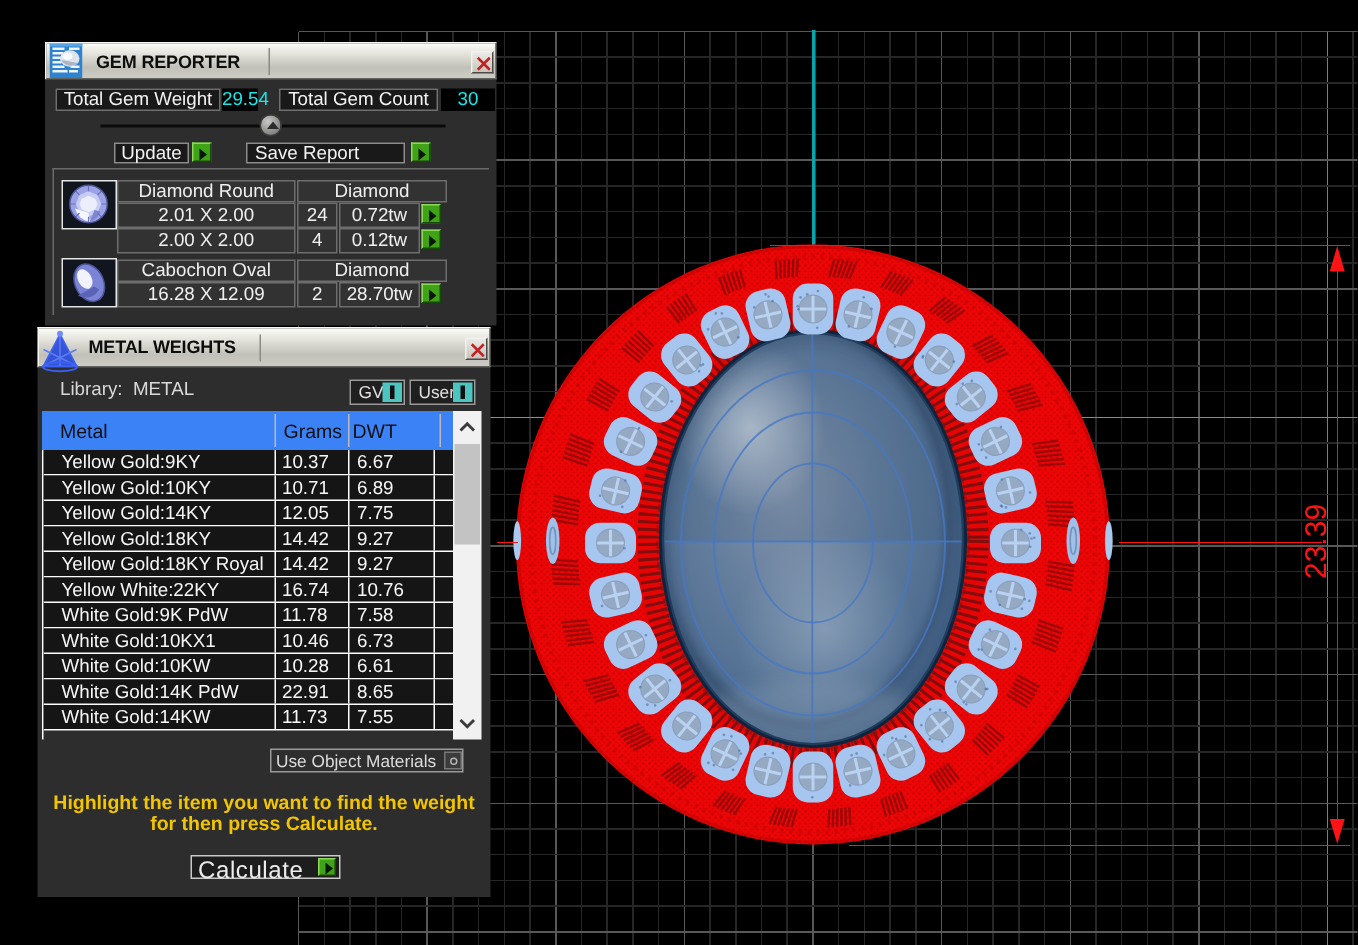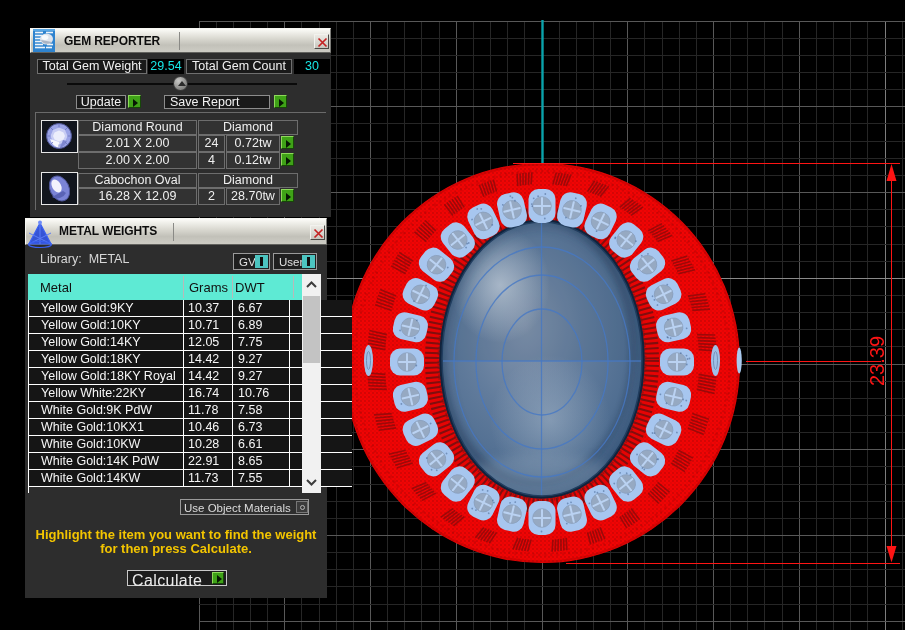--- a/index.html
+++ b/index.html
@@ -688,21 +688,21 @@
   </svg>
   <div class="ttext" style="left:33px;">GEM REPORTER</div>
   <div class="tsep" style="left:148px;"></div>
   <div class="xbtn" style="left:283px;">
         <svg width="11" height="11" viewBox="0 0 11 11">
     <path d="M1.5,1.5 L9.5,9.5 M9.5,1.5 L1.5,9.5" stroke="#c32222" stroke-width="1.7"></path>
         </svg>
       </div>
  </div>
  <div class="lblbox" style="left:7px;top:31px;width:110px;">Total Gem Weight</div>
- <div class="valbox" style="left:118px;top:31px;width:36px;">29.54</div>
+ <div class="valbox" style="left:118px;top:31px;width:24px;">29.54</div>
  <div class="lblbox" style="left:156px;top:31px;width:106px;">Total Gem Count</div>
  <div class="valbox" style="left:264px;top:31px;width:36px;">30</div>
  <div style="position:absolute;left:37px;top:55px;width:230px;height:2px;background:#0a0a0a;"></div>
   <div style="position:absolute;left:143px;top:48px;width:15px;height:15px;border-radius:50%;
    background:radial-gradient(circle at 35% 30%,#c9c9c7,#8d8d8b 60%,#6f6f6d);border:1px solid #3a3a3a;">
    <div style="position:absolute;left:3.5px;top:4px;width:0;height:0;border-bottom:5px solid #2b2b2b;
     border-left:4px solid transparent;border-right:4px solid transparent;"></div>
     </div>
  <div class="lblbox" style="left:46px;top:67px;width:50px;height:14px;line-height:12px;border-color:#8c8c8c;">Update</div>
  <div class="gbtn" style="left:98px;top:67px;">
@@ -785,29 +785,29 @@
       <span style="position:absolute;left:21px;top:1px;width:13px;height:13px;background:#4cc4c0;border:0;">
         <i style="position:absolute;left:5px;top:2px;width:3px;height:9px;background:#101010;"></i>
       </span>
     </div>
  <div style="position:absolute;left:248px;top:35px;width:44px;height:17px;background:#1f1f1f;border:1px solid #9a9a9a;">
       <span style="position:absolute;left:5px;top:2px;font-size:11.5px;color:#e0e0e0;">User</span>
       <span style="position:absolute;left:28px;top:1px;width:13px;height:13px;background:#4cc4c0;border:0;">
         <i style="position:absolute;left:5px;top:2px;width:3px;height:9px;background:#101010;"></i>
       </span>
     </div>
- <div style="position:absolute;left:3px;top:56px;width:274px;height:26px;background:#5eead4;color:#101010;font-size:13px;">
+ <div style="position:absolute;left:3px;top:56px;width:274px;height:26px;background:#3b82f6;color:#101010;font-size:13px;">
   <span style="position:absolute;left:12px;top:6px;">Metal</span>
   <span style="position:absolute;left:161px;top:6px;">Grams</span>
   <span style="position:absolute;left:207px;top:6px;">DWT</span>
   <i style="position:absolute;left:155px;top:2px;width:1px;height:22px;background:#b9b9b9;"></i>
   <i style="position:absolute;left:204px;top:2px;width:1px;height:22px;background:#b9b9b9;"></i>
   <i style="position:absolute;left:265px;top:2px;width:1px;height:22px;background:#b9b9b9;"></i>
  </div>
- <div style="position:absolute;left:3px;top:82px;width:324px;height:193px;overflow:hidden;border-left:1px solid #fff;">
+ <div style="position:absolute;left:3px;top:82px;width:274px;height:193px;overflow:hidden;border-left:1px solid #fff;">
   <div class="mrow"><span class="c1">Yellow Gold:9KY</span><span class="c2">10.37</span><span class="c3">6.67</span></div>
   <div class="mrow"><span class="c1">Yellow Gold:10KY</span><span class="c2">10.71</span><span class="c3">6.89</span></div>
   <div class="mrow"><span class="c1">Yellow Gold:14KY</span><span class="c2">12.05</span><span class="c3">7.75</span></div>
   <div class="mrow"><span class="c1">Yellow Gold:18KY</span><span class="c2">14.42</span><span class="c3">9.27</span></div>
   <div class="mrow"><span class="c1">Yellow Gold:18KY Royal</span><span class="c2">14.42</span><span class="c3">9.27</span></div>
   <div class="mrow"><span class="c1">Yellow White:22KY</span><span class="c2">16.74</span><span class="c3">10.76</span></div>
   <div class="mrow"><span class="c1">White Gold:9K PdW</span><span class="c2">11.78</span><span class="c3">7.58</span></div>
   <div class="mrow"><span class="c1">White Gold:10KX1</span><span class="c2">10.46</span><span class="c3">6.73</span></div>
   <div class="mrow"><span class="c1">White Gold:10KW</span><span class="c2">10.28</span><span class="c3">6.61</span></div>
   <div class="mrow"><span class="c1">White Gold:14K PdW</span><span class="c2">22.91</span><span class="c3">8.65</span></div>

